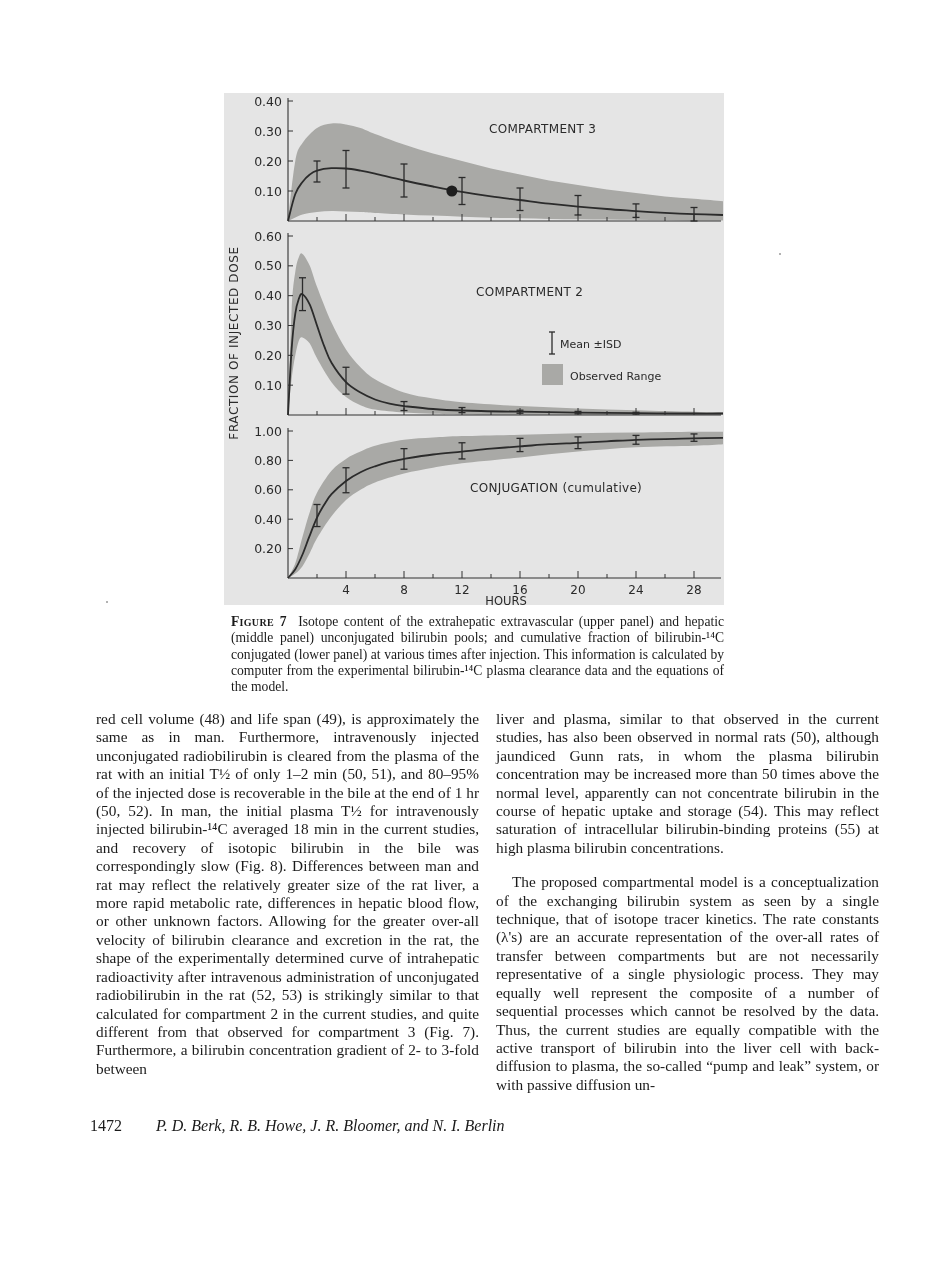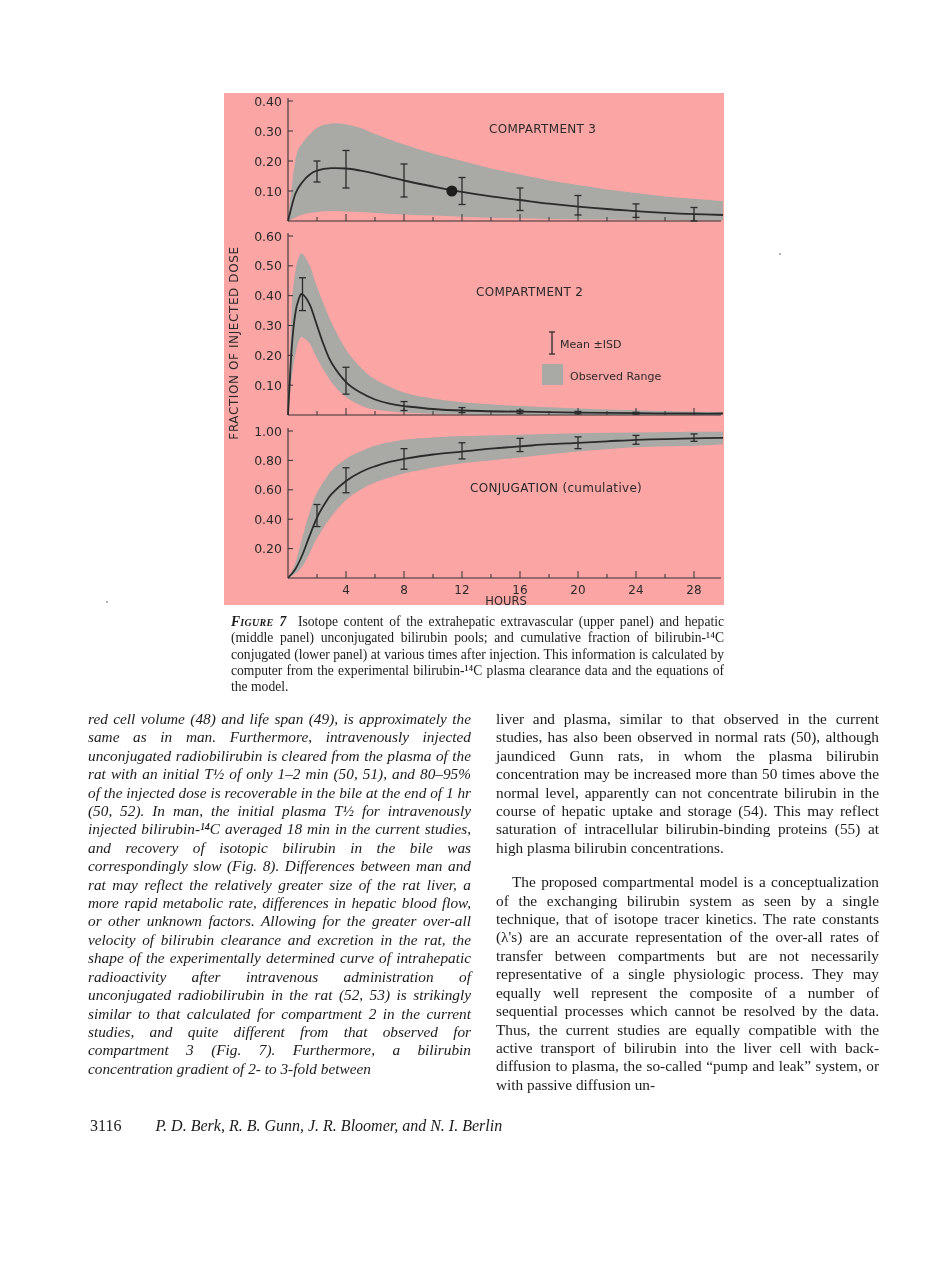--- a/index.html
+++ b/index.html
@@ -1,27 +1,27 @@
 <!DOCTYPE html>
 <html><head>
 <meta charset="utf-8">
 <style>
   html, body { margin: 0; padding: 0; background: #ffffff; }
   body { width: 936px; height: 1261px; position: relative; overflow: hidden;
          font-family: "Liberation Serif", "DejaVu Serif", serif; color: #1a1a1a; }
   #figure { position: absolute; left: 224px; top: 93px; width: 500px; height: 512px;
-            background: #fca5a5; }
+            background: #e5e5e5; }
   #figure svg { position: absolute; left: 0; top: 0; }
   .ax-text { font-family: "DejaVu Sans", "Liberation Sans", sans-serif; fill: #2a2a2a; }
   #caption { position: absolute; left: 231px; top: 614px; width: 493px;
              font-size: 13.6px; line-height: 16.3px; text-align: justify; text-align-last: left; }
-  #caption .fig-label { font-variant: small-caps; font-weight: bold; letter-spacing: 0.3px; font-style: italic; }
+  #caption .fig-label { font-variant: small-caps; font-weight: bold; letter-spacing: 0.3px; }
   .col { position: absolute; top: 710px; width: 383px; font-size: 15.3px; line-height: 18.4px;
          text-align: justify; }
-  #col-left { left: 88px; font-style: italic; }
+  #col-left { left: 96px; }
   #col-right { left: 496px; }
   .col p { margin: 0; }
   .col p.indent { text-indent: 16px; margin-top: 16px; }
   #footer { position: absolute; left: 90px; top: 1117px; font-size: 16px; white-space: nowrap; }
   #footer .page-num { margin-right: 30px; }
   #footer .authors { font-style: italic; }
   .speck { position: absolute; width: 2px; height: 2px; background: #999; border-radius: 1px; }
 </style>
 </head>
 <body>
@@ -266,18 +266,18 @@
 <div id="col-left" class="col">
   <p>red cell volume (48) and life span (49), is approximately the same as in man. Furthermore, intravenously injected unconjugated radiobilirubin is cleared from the plasma of the rat with an initial T½ of only 1–2 min (50, 51), and 80–95% of the injected dose is recoverable in the bile at the end of 1 hr (50, 52). In man, the initial plasma T½ for intravenously injected bilirubin-¹⁴C averaged 18 min in the current studies, and recovery of isotopic bilirubin in the bile was correspondingly slow (Fig. 8). Differences between man and rat may reflect the relatively greater size of the rat liver, a more rapid metabolic rate, differences in hepatic blood flow, or other unknown factors. Allowing for the greater over-all velocity of bilirubin clearance and excretion in the rat, the shape of the experimentally determined curve of intrahepatic radioactivity after intravenous administration of unconjugated radiobilirubin in the rat (52, 53) is strikingly similar to that calculated for compartment 2 in the current studies, and quite different from that observed for compartment 3 (Fig. 7). Furthermore, a bilirubin concentration gradient of 2- to 3-fold between</p>
 </div>
 
 <div id="col-right" class="col">
   <p>liver and plasma, similar to that observed in the current studies, has also been observed in normal rats (50), although jaundiced Gunn rats, in whom the plasma bilirubin concentration may be increased more than 50 times above the normal level, apparently can not concentrate bilirubin in the course of hepatic uptake and storage (54). This may reflect saturation of intracellular bilirubin-binding proteins (55) at high plasma bilirubin concentrations.</p>
   <p class="indent">The proposed compartmental model is a conceptualization of the exchanging bilirubin system as seen by a single technique, that of isotope tracer kinetics. The rate constants (λ's) are an accurate representation of the over-all rates of transfer between compartments but are not necessarily representative of a single physiologic process. They may equally well represent the composite of a number of sequential processes which cannot be resolved by the data. Thus, the current studies are equally compatible with the active transport of bilirubin into the liver cell with back-diffusion to plasma, the so-called “pump and leak” system, or with passive diffusion un-</p>
 </div>
 
 <div id="footer">
-  <span class="page-num">3116</span>
-  <span class="authors">P. D. Berk, R. B. Gunn, J. R. Bloomer, and N. I. Berlin</span>
+  <span class="page-num">1472</span>
+  <span class="authors">P. D. Berk, R. B. Howe, J. R. Bloomer, and N. I. Berlin</span>
 </div>
 
 <div class="speck" style="left:106px;top:601px;"></div>
 <div class="speck" style="left:779px;top:253px;"></div>
 
 </body></html>

